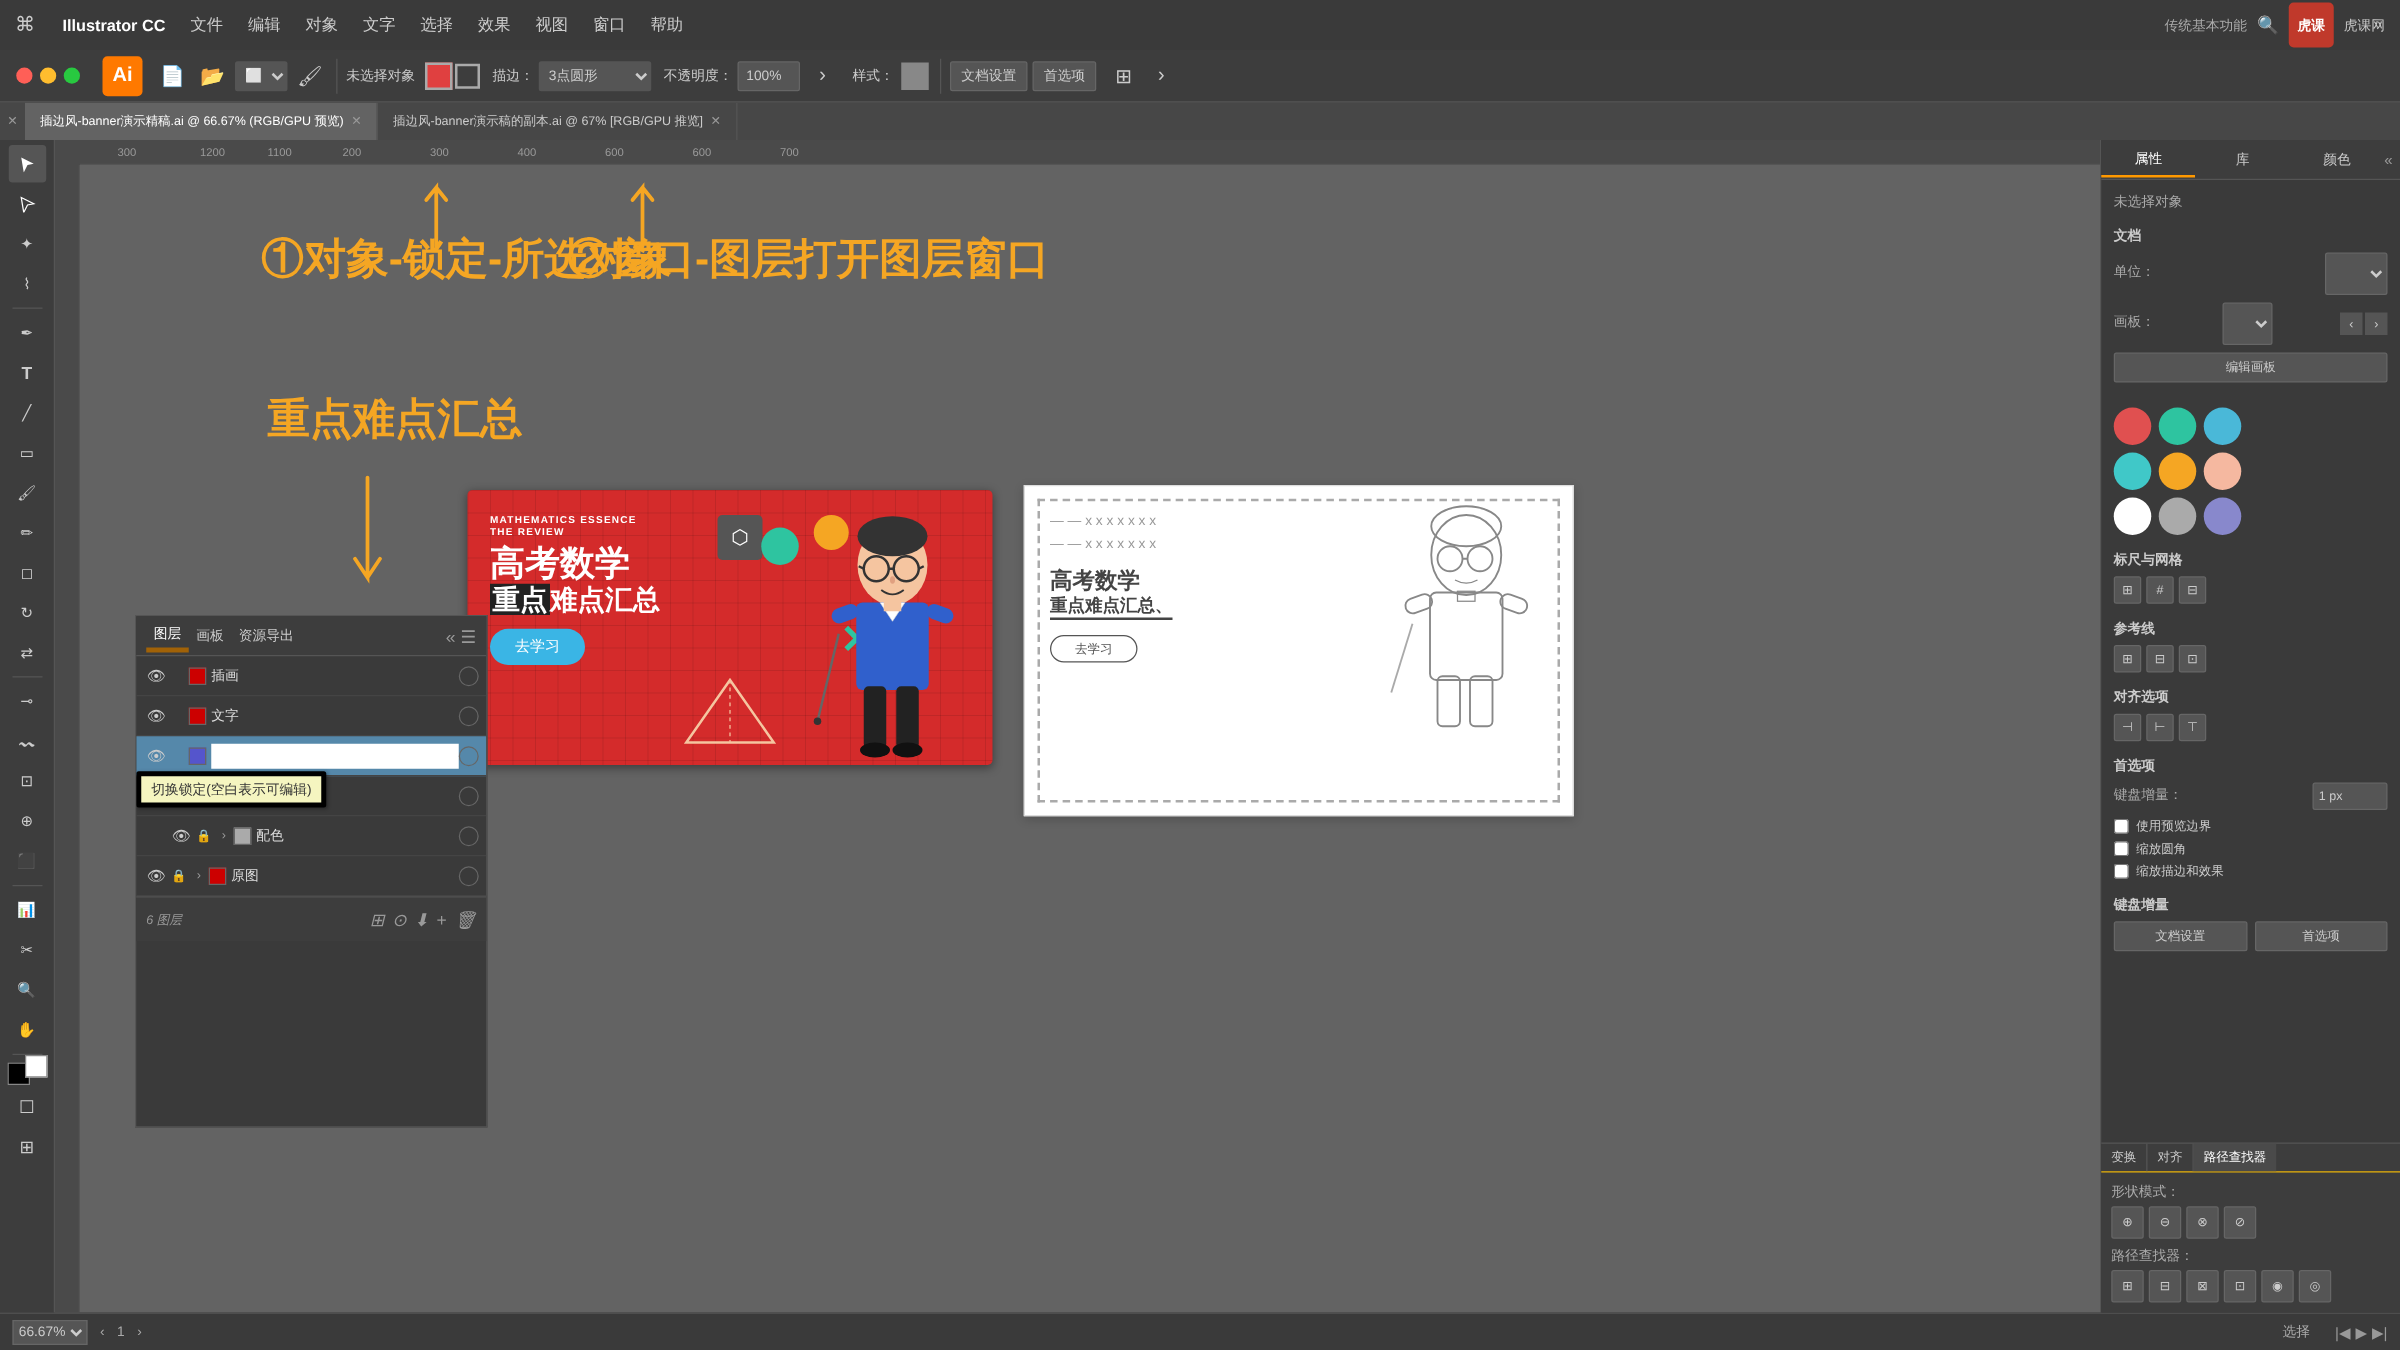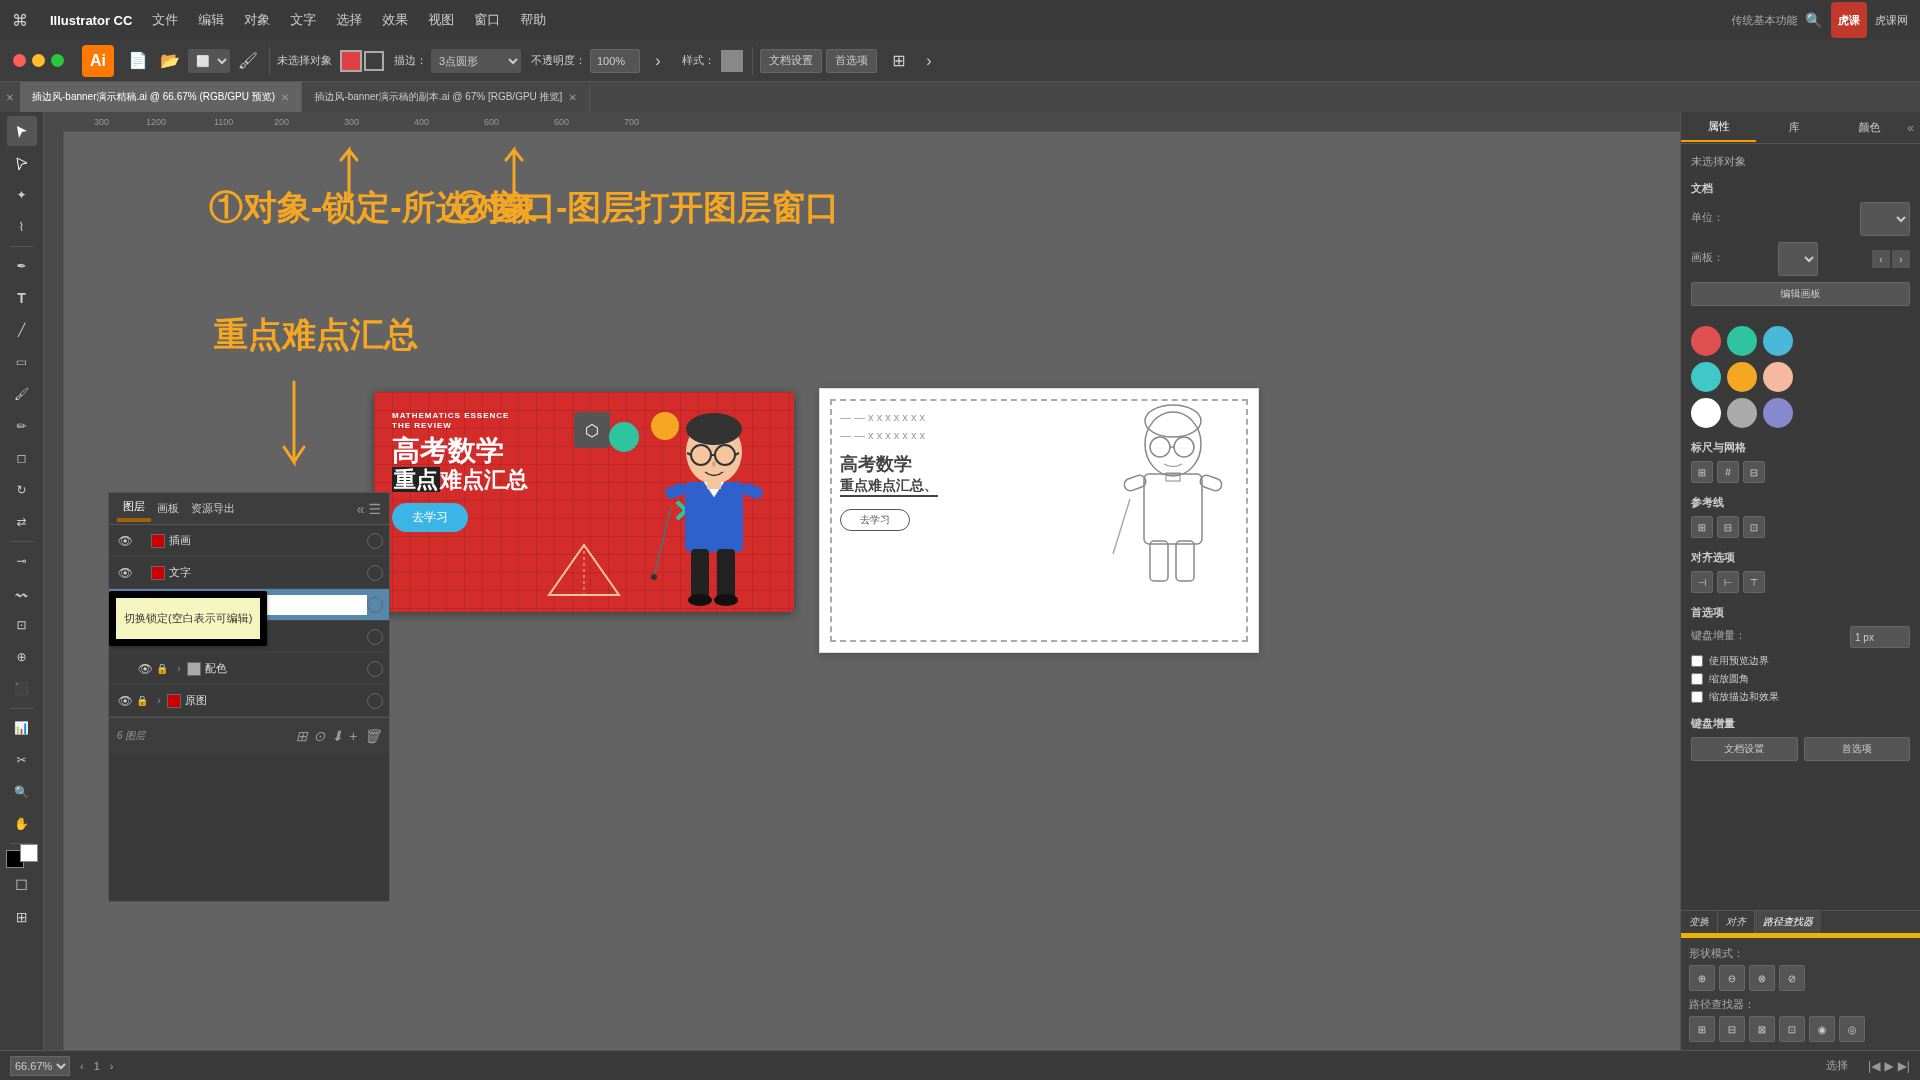--- a/index.html
+++ b/index.html
@@ -150,21 +150,21 @@
 
     .layers-footer {
       height: 36px; background: #3d3d3d; border-top: 1px solid #555;
       display: flex; align-items: center; padding: 0 8px; gap: 6px; font-style: italic;
     }
     .layers-footer-text { font-size: 10px; color: #999; }
     .layers-footer-btn { font-size: 14px; color: #999; cursor: pointer; }
 
     
     .tooltip {
-      position: absolute; background: #f5f5c0; border: 7px solid #000000; padding: 13px 8px;
+      position: absolute; background: #f5f5c0; border: 4px solid #000000; padding: 3px 8px;
       font-size: 11px; color: #333; white-space: nowrap; z-index: 200; border-radius: 2px;
       box-shadow: 1px 1px 3px rgba(0,0,0,0.3);
     }
 
     
     .status-bar {
       position: absolute; bottom: 0; left: 0; right: 0; height: 30px;
       background: #3a3a3a; border-top: 1px solid #555; display: flex; align-items: center;
       padding: 0 10px; gap: 10px;
     }
@@ -438,21 +438,21 @@
     <div class="rp-section">
       <div class="rp-section-title">键盘增量</div>
       <div style="display:flex;gap:6px;">
         <button class="rp-btn" style="flex:1;">文档设置</button>
         <button class="rp-btn" style="flex:1;">首选项</button>
       </div>
     </div>
   </div>
 
   <div style="border-top:1px solid #555;background:#3d3d3d;">
-    <div style="display:flex;border-bottom:5px solid #eab308;font-style:italic;">
+    <div style="display:flex;border-bottom:1px solid #eab308;">
       <span style="font-size:10px;color:#ccc;padding:4px 8px;cursor:pointer;border-right:1px solid #555;">变换</span>
       <span style="font-size:10px;color:#ccc;padding:4px 8px;cursor:pointer;border-right:1px solid #555;">对齐</span>
       <span style="font-size:10px;color:#fff;padding:4px 8px;cursor:pointer;background:#4a4a4a;">路径查找器</span>
     </div>
     <div style="padding:8px;">
       <div class="rp-label">形状模式：</div>
       <div style="display:flex;gap:4px;margin-bottom:6px;">
         <button class="align-btn" style="width:26px;height:26px;">⊕</button>
         <button class="align-btn" style="width:26px;height:26px;">⊖</button>
         <button class="align-btn" style="width:26px;height:26px;">⊗</button>
@@ -469,21 +469,21 @@
       </div>
     </div>
   </div>
 </div>
 
 <div class="canvas-area">
   <div class="ruler-corner"></div>
 
   <div class="ruler-h">
     <span class="ruler-tick" style="left:30px;">300</span>
-    <span class="ruler-tick" style="left:82px;">1200</span>
+    <span class="ruler-tick" style="left:96px;">1200</span>
     <span class="ruler-tick" style="left:150px;">1100</span>
     <span class="ruler-tick" style="left:210px;">200</span>
     <span class="ruler-tick" style="left:280px;">300</span>
     <span class="ruler-tick" style="left:350px;">400</span>
     <span class="ruler-tick" style="left:420px;">600</span>
     <span class="ruler-tick" style="left:490px;">600</span>
     <span class="ruler-tick" style="left:560px;">700</span>
   </div>
 
   <div class="ruler-v">

